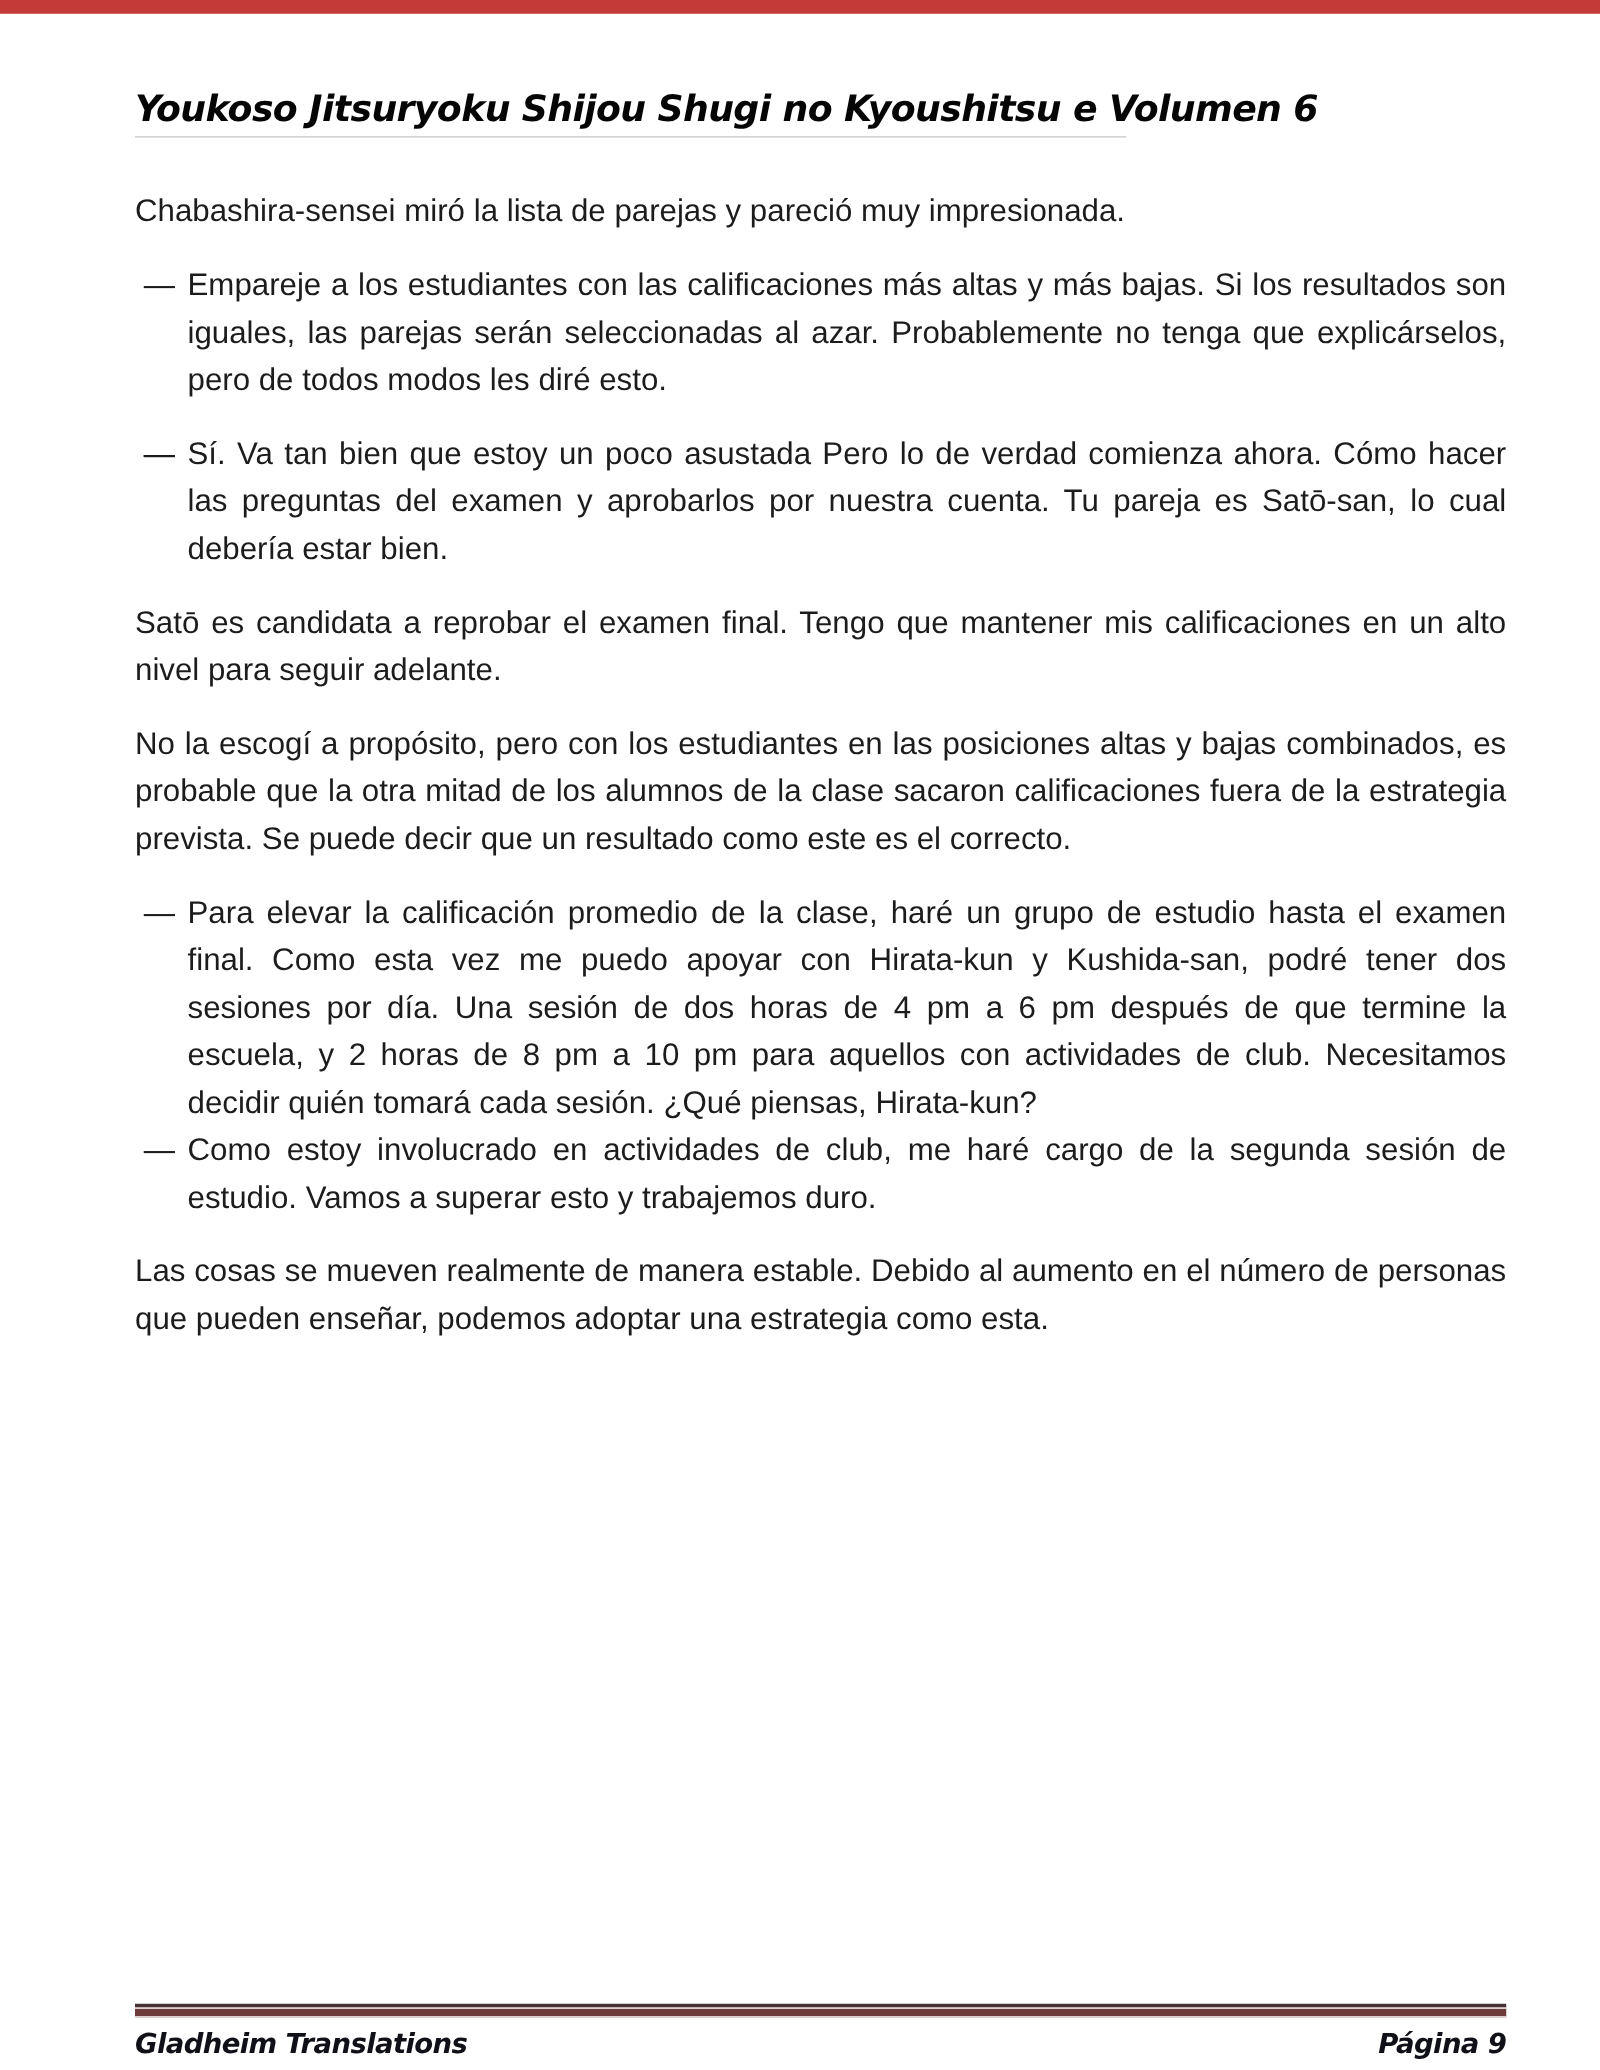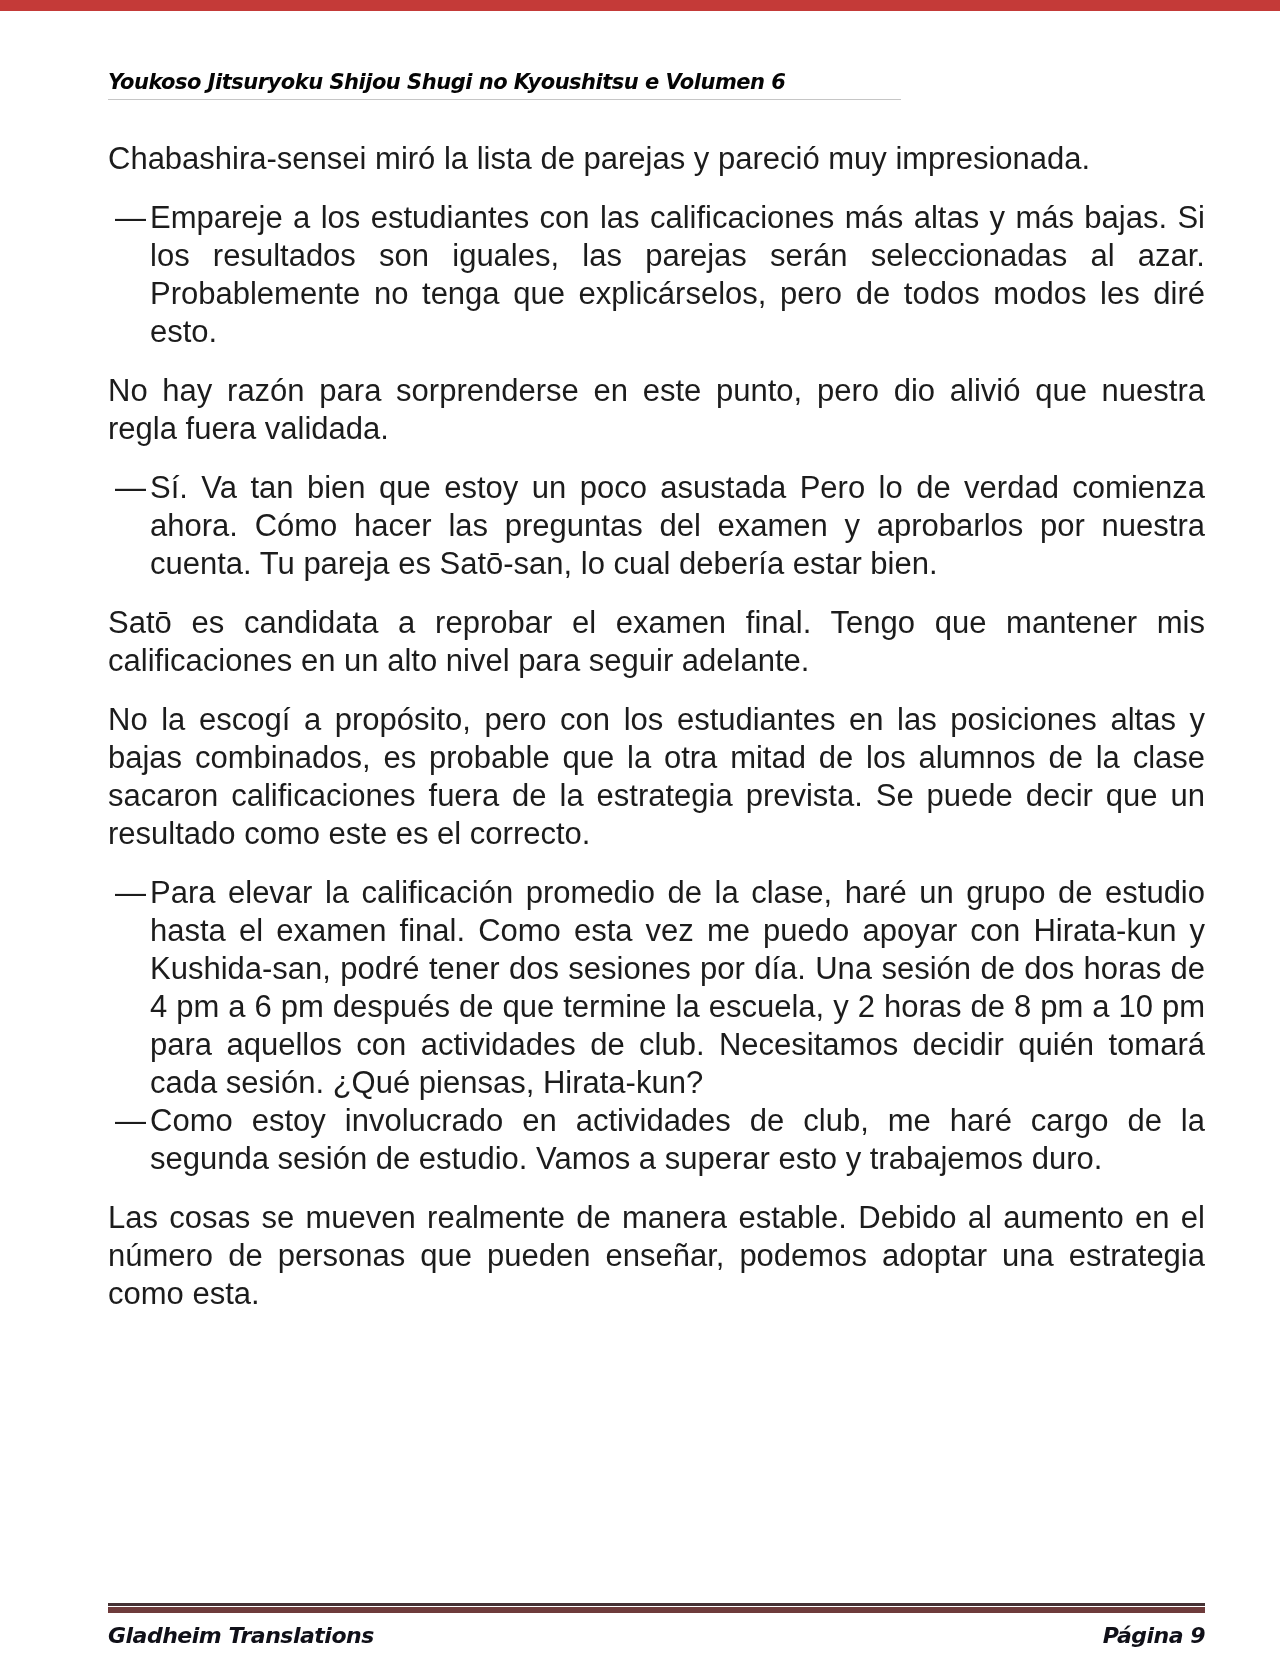--- a/index.html
+++ b/index.html
@@ -24,34 +24,34 @@
     top: 0; left: 108px;
     width: 1097px;
   }
   .header {
     margin-top: 70px;
   }
   .header-title {
     font-family: "DejaVu Sans", sans-serif;
     font-weight: bold;
     font-style: italic;
-    font-size: 21px;
+    font-size: 29px;
     letter-spacing: -0.5px;
     color: #050505;
     white-space: nowrap;
   }
   .header-rule {
     width: 793px;
     height: 0;
     border-top: 1px solid #c6c6c6;
     margin-top: 5px;
   }
   .body-text {
     margin-top: 40px;
-    font-size: 31px;
+    font-size: 25px;
     line-height: 38px;
   }
   .narration {
     margin: 0 0 21px 0;
     text-align: justify;
   }
   .dialogue-group {
     margin: 0 0 21px 0;
   }
   .dialogue-line {
@@ -110,21 +110,20 @@
 
     <p class="narration">Chabashira-sensei miró la lista de parejas y pareció muy impresionada.</p>
 
     <div class="dialogue-group">
       <div class="dialogue-line">
         <span class="dialogue-dash">—</span>
         <span>Empareje a los estudiantes con las calificaciones más altas y más bajas. Si los resultados son iguales, las parejas serán seleccionadas al azar. Probablemente no tenga que explicárselos, pero de todos modos les diré esto.</span>
       </div>
     </div>
 
-    <p class="narration">No hay razón para sorprenderse en este punto, pero dio alivió que nuestra regla fuera validada.</p>
 
     <div class="dialogue-group">
       <div class="dialogue-line">
         <span class="dialogue-dash">—</span>
       </div>
       <div class="dialogue-line">
         <span class="dialogue-dash">—</span>
         <span>Sí. Va tan bien que estoy un poco asustada Pero lo de verdad comienza ahora. Cómo hacer las preguntas del examen y aprobarlos por nuestra cuenta. Tu pareja es Satō-san, lo cual debería estar bien.</span>
       </div>
     </div>

